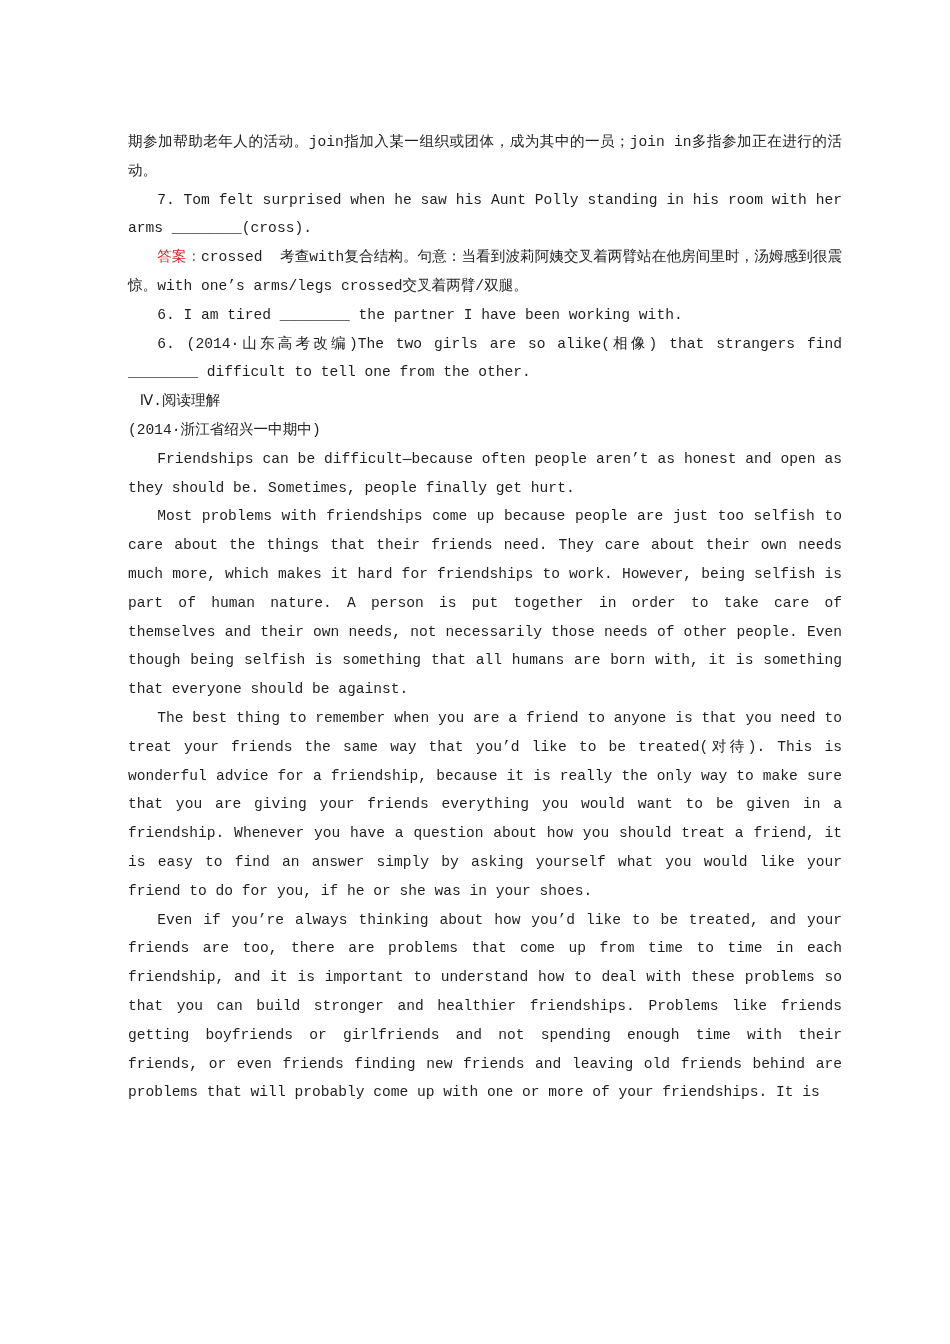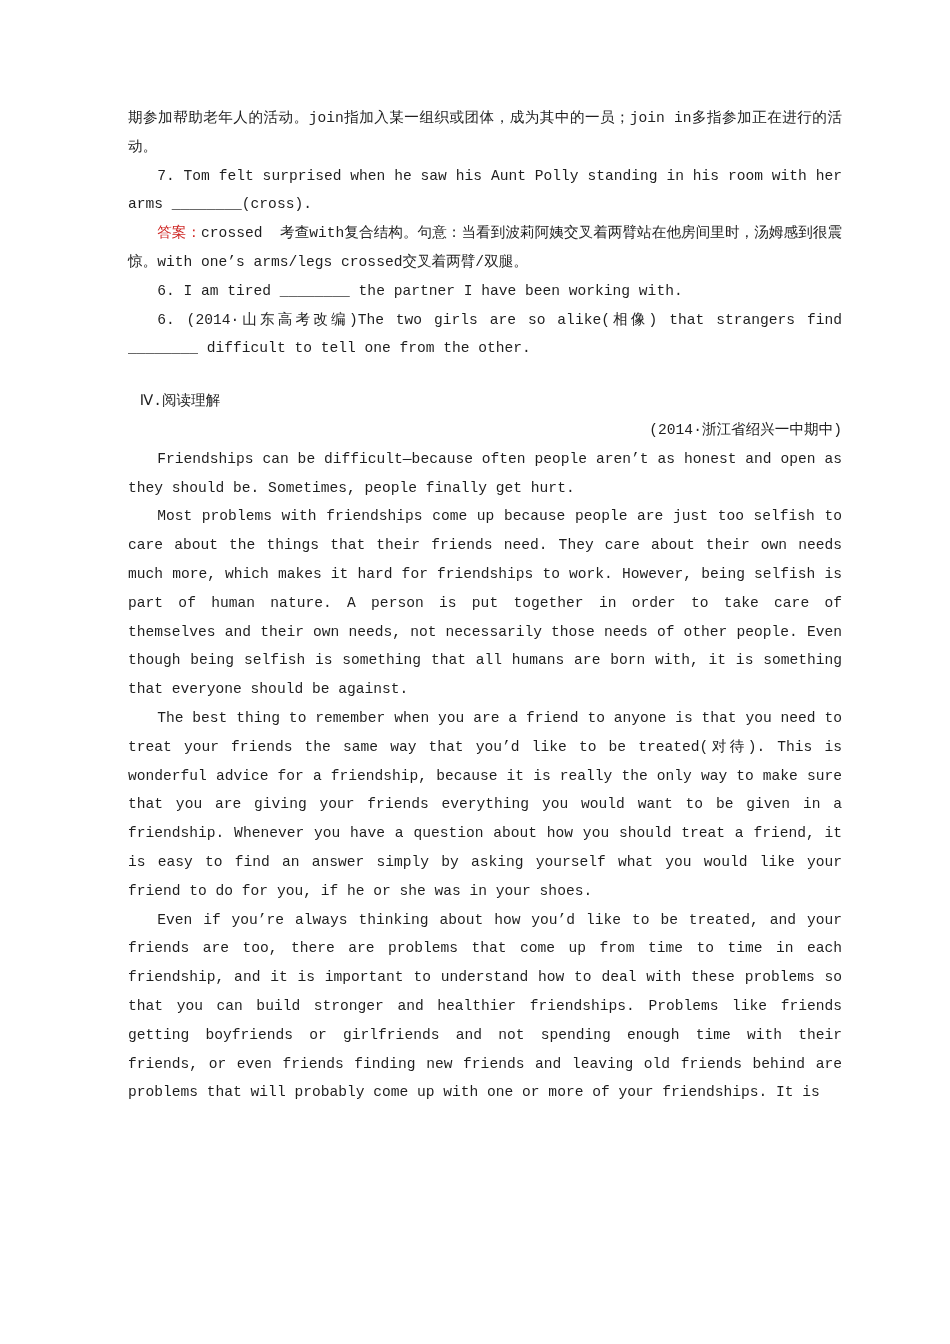--- a/index.html
+++ b/index.html
@@ -9,42 +9,41 @@
   body {
     width: 950px;
     height: 1344px;
     background: #ffffff;
     position: relative;
     overflow: hidden;
   }
   .doc-page {
     position: absolute;
     left: 128px;
-    top: 104px;
+    top: 128px;
     width: 714px;
     font-family: "Liberation Mono", "DejaVu Sans Mono", monospace;
     font-size: 14.6px;
     line-height: 28.8px;
     color: #1e1e1e;
   }
   .doc-page p {
     margin: 0;
     text-align: justify;
     text-justify: inter-word;
   }
   p.indent {
     text-indent: 2em;
   }
   p.heading {
     text-indent: 0.8em;
     text-align: left;
-    margin-top: 24px;
   }
   p.source {
-    text-align: right;
+    text-align: left;
     text-indent: 0;
   }
   .answer-label {
     color: #cf2a27;
     margin-top: 20px;
   }
 </style>
 </head>
 <body>
 

